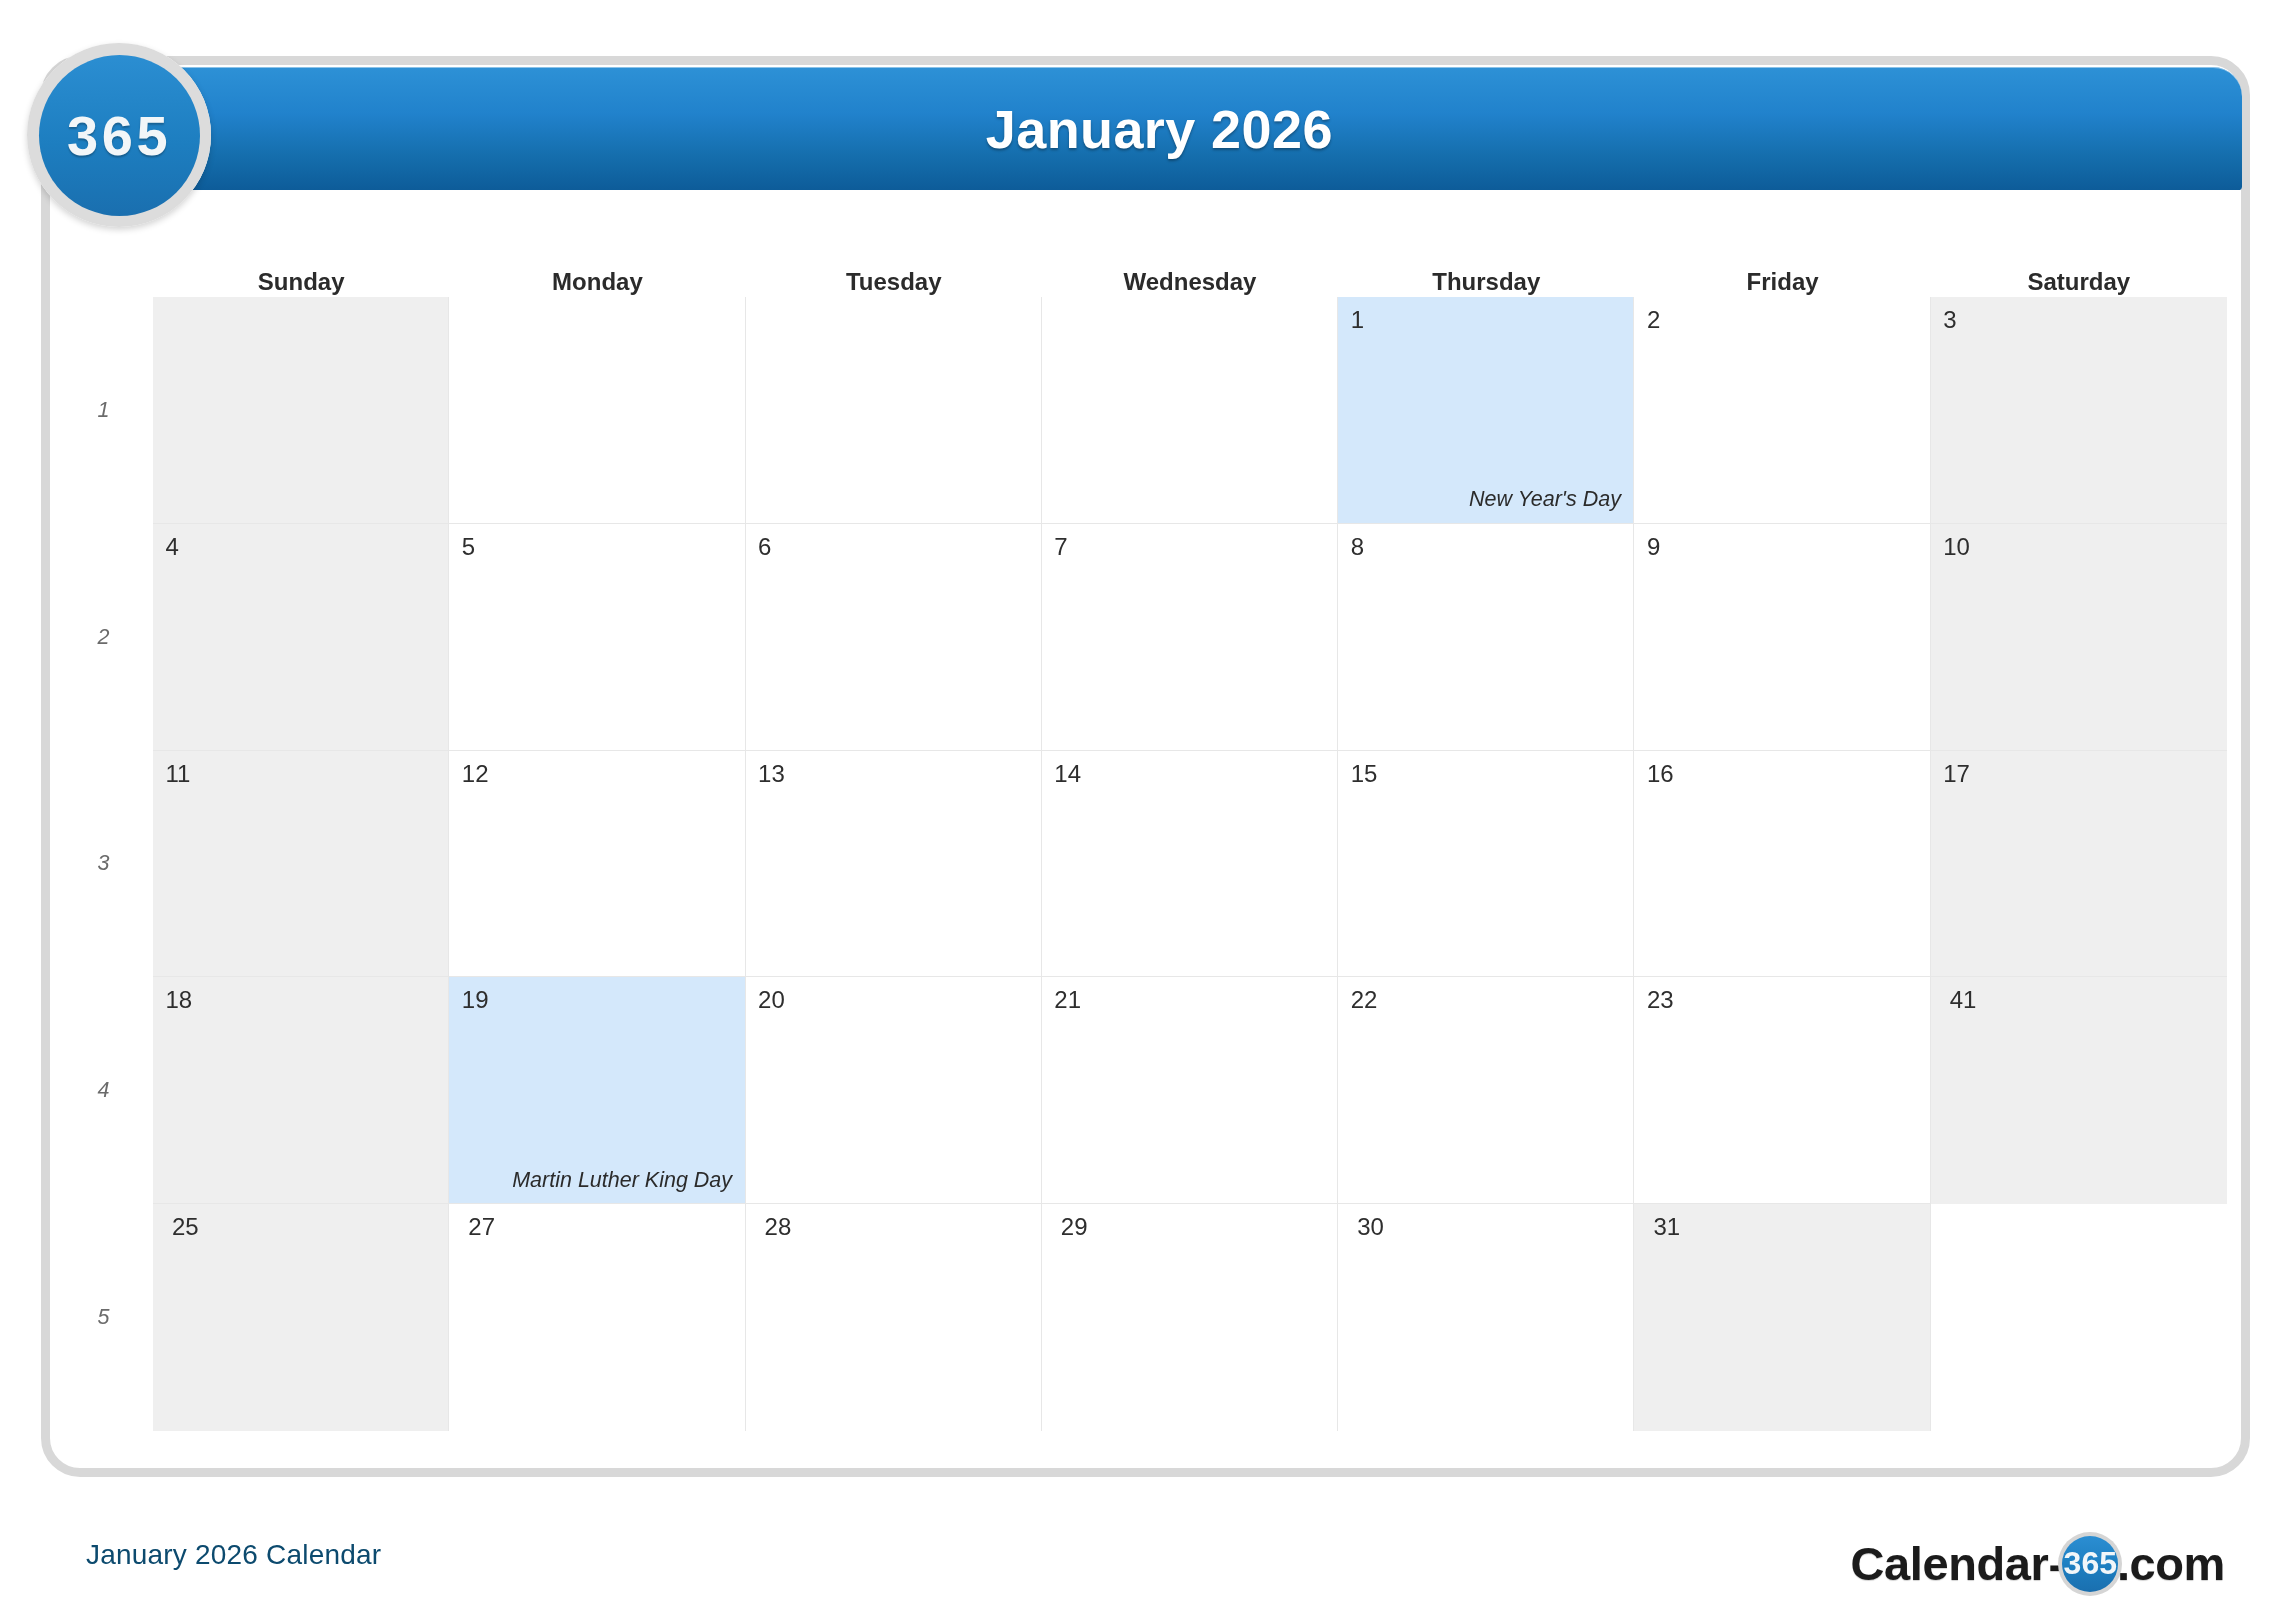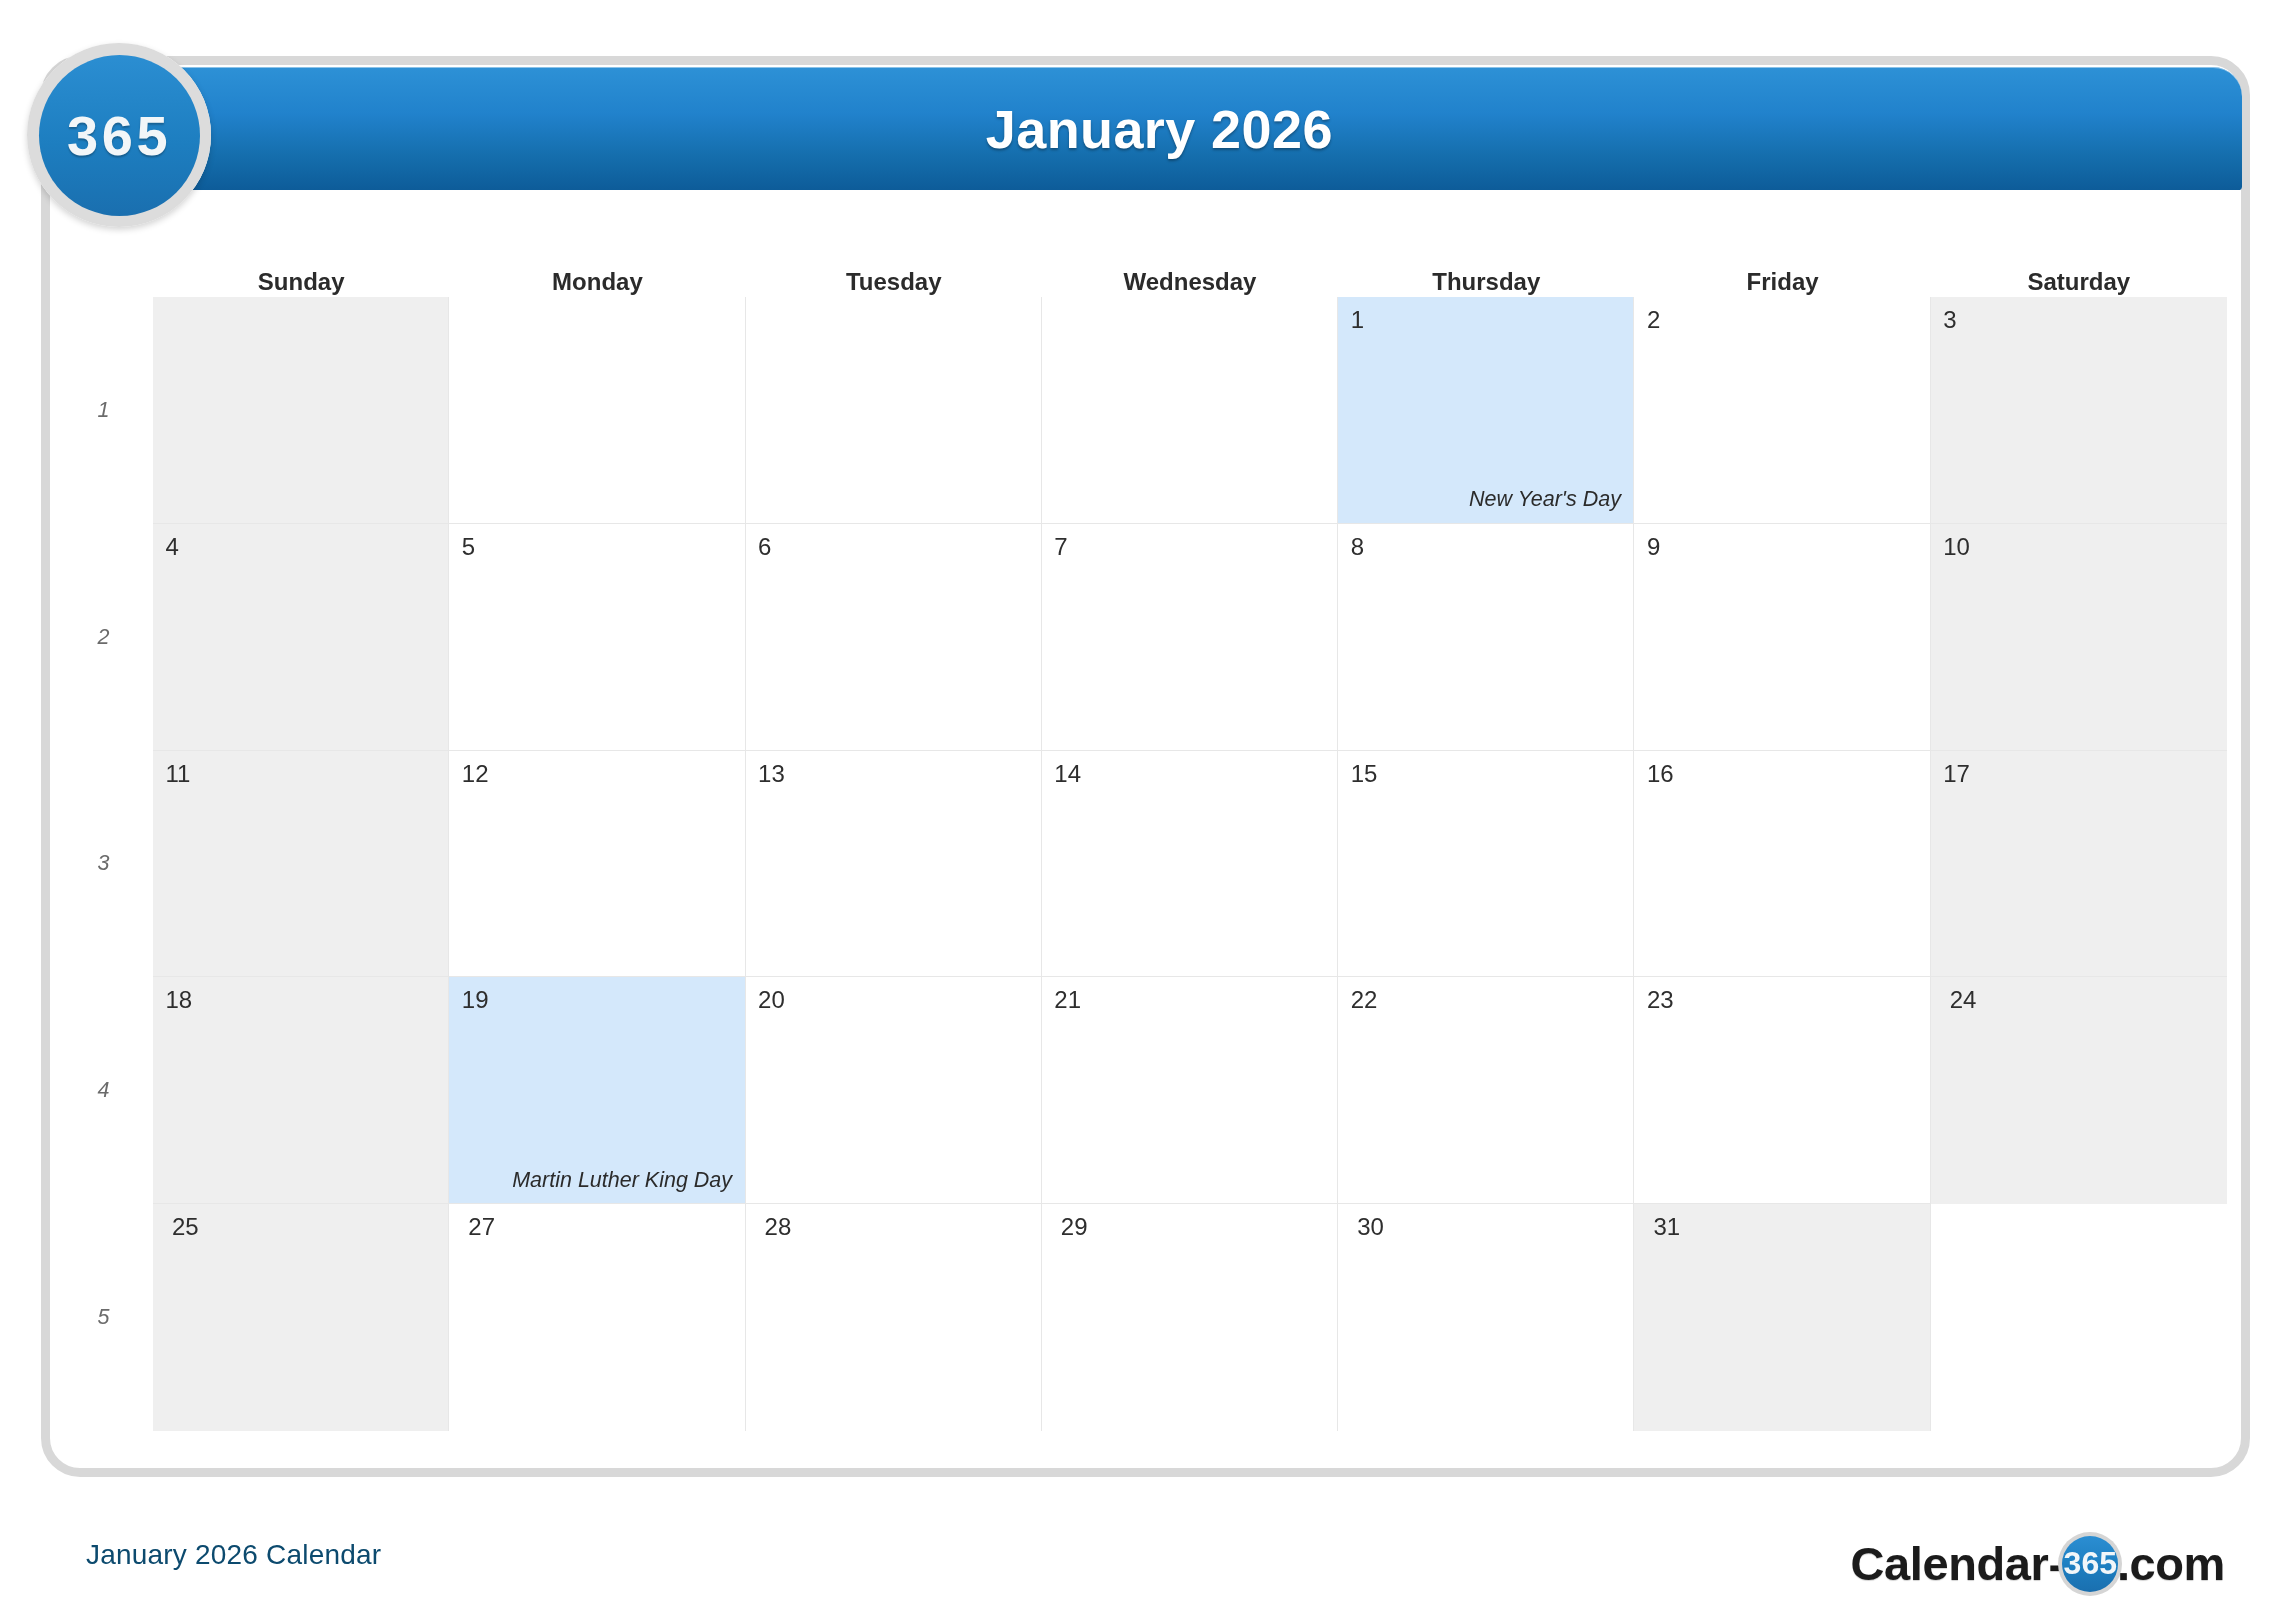--- a/index.html
+++ b/index.html
@@ -364,21 +364,21 @@
         <div class="cell weekday">
           <div class="daynum">21</div>
         </div>
         <div class="cell weekday">
           <div class="daynum">22</div>
         </div>
         <div class="cell weekday">
           <div class="daynum">23</div>
         </div>
         <div class="cell weekend">
-          <div class="daynum">24</div>
+          <div class="daynum">41</div>
         </div>
         <div class="cell weekend">
           <div class="daynum">25</div>
         </div>
         <div class="cell weekday">
           <div class="daynum">27</div>
         </div>
         <div class="cell weekday">
           <div class="daynum">28</div>
         </div>

